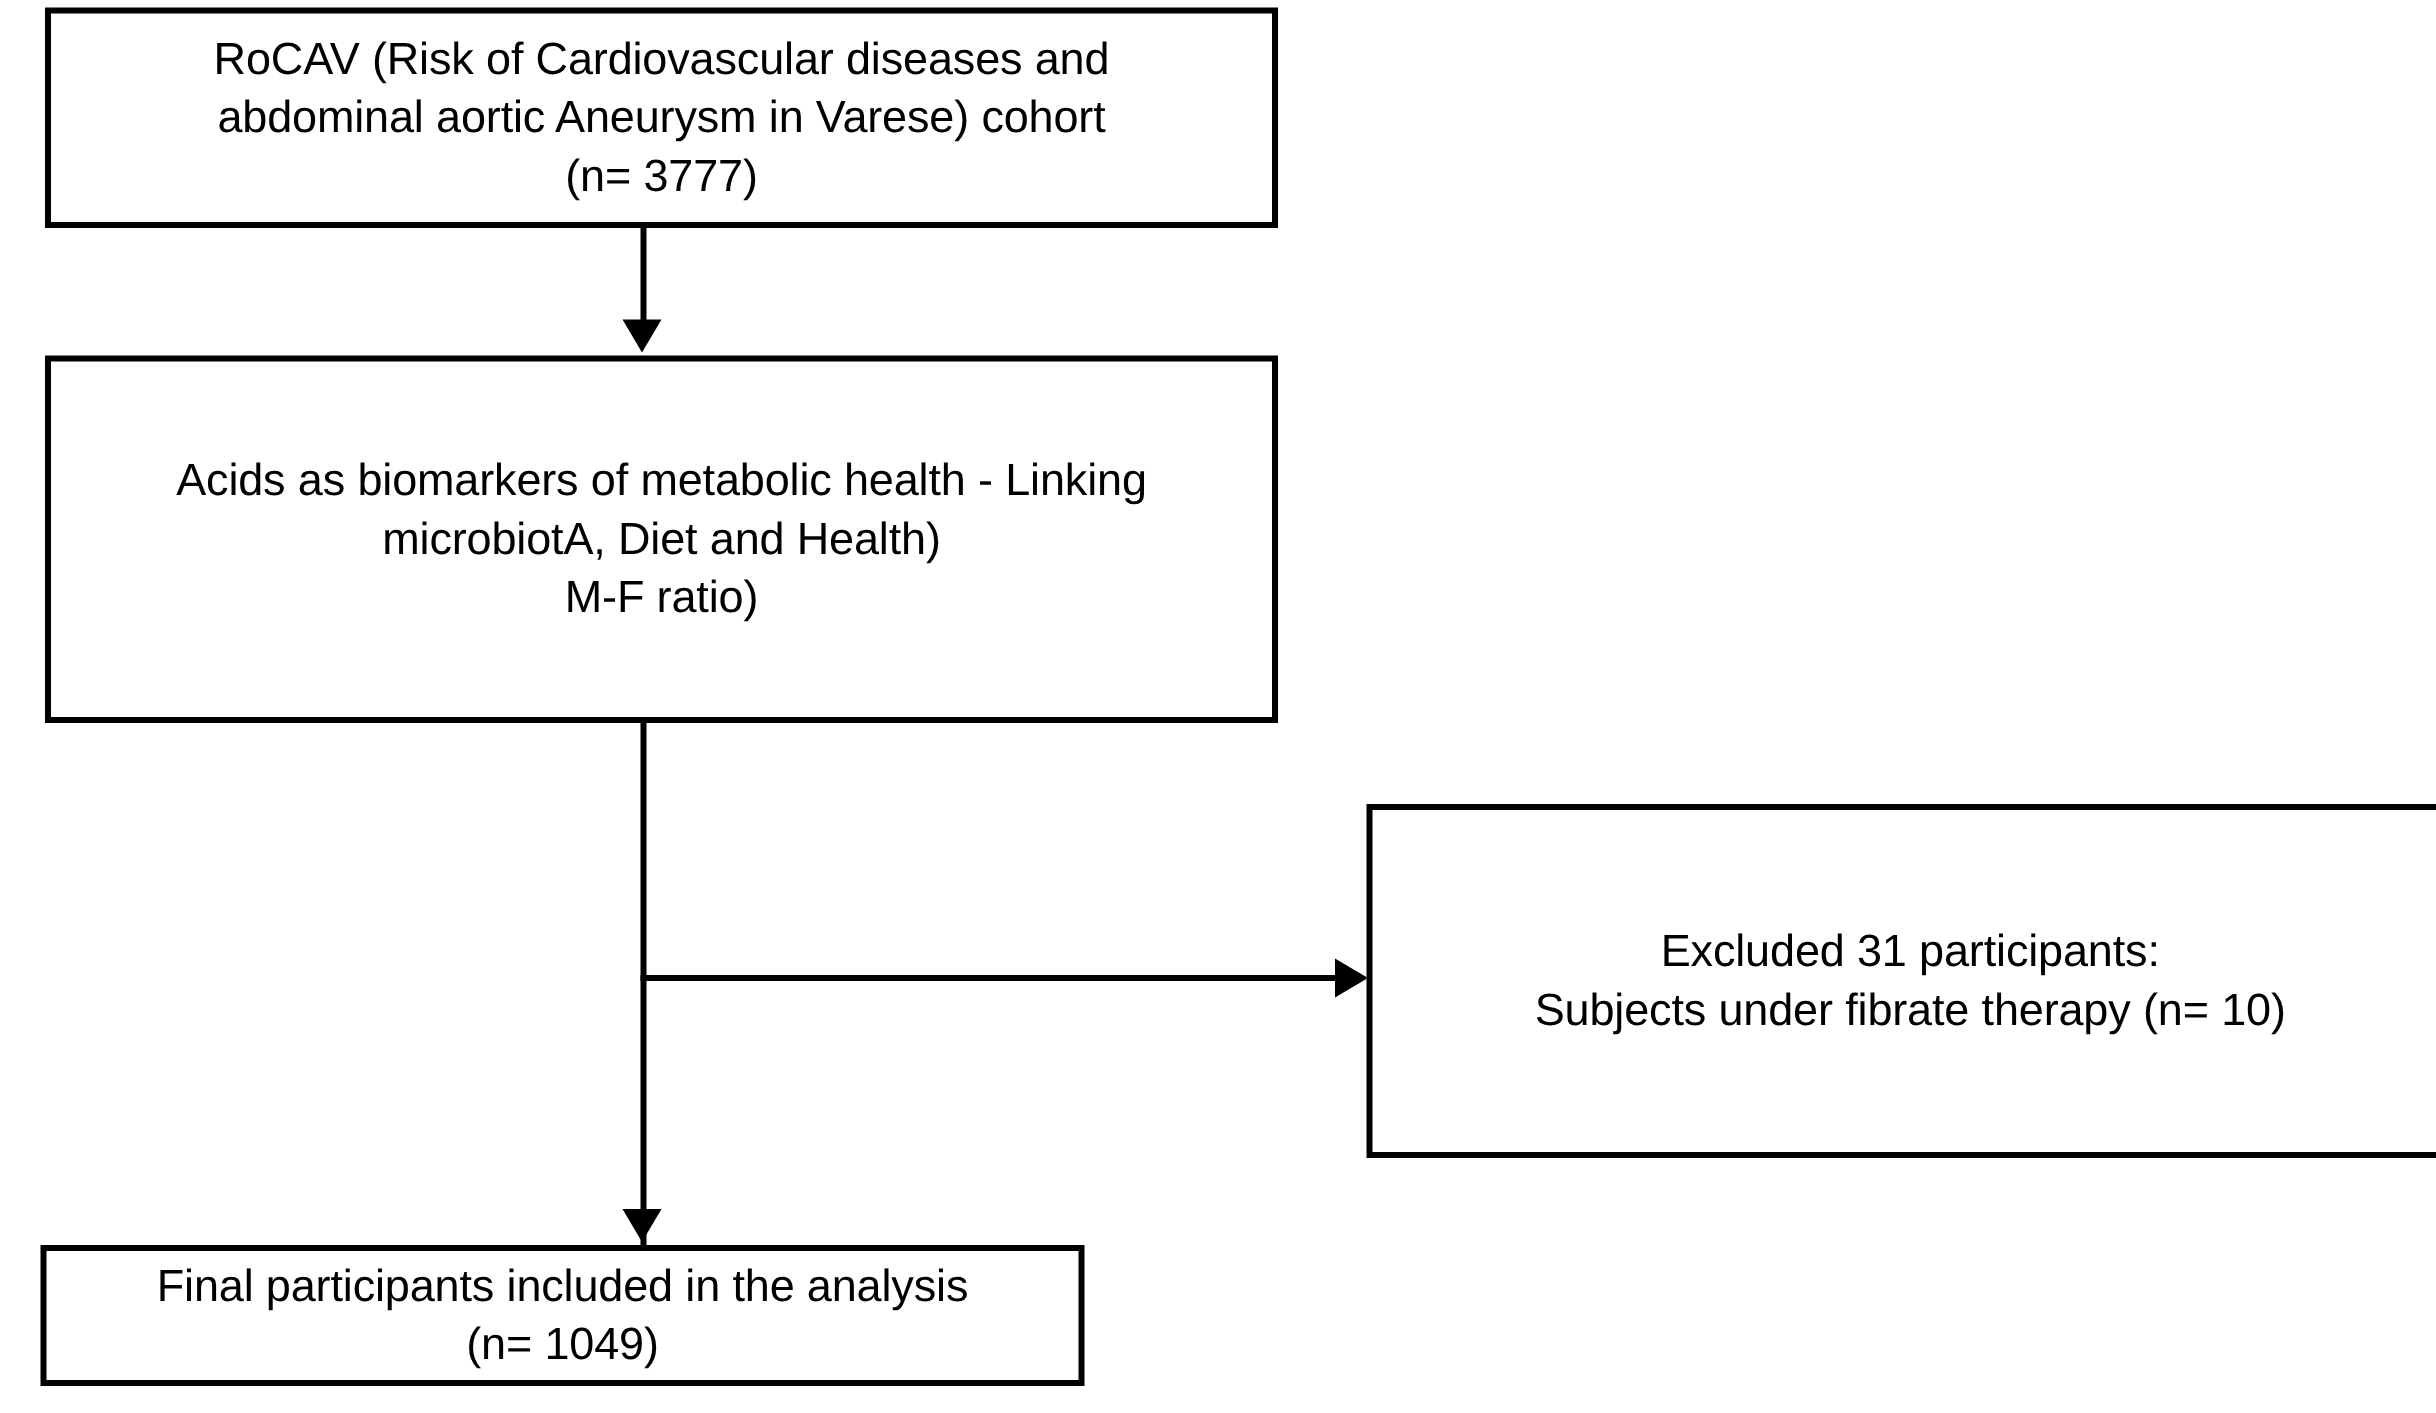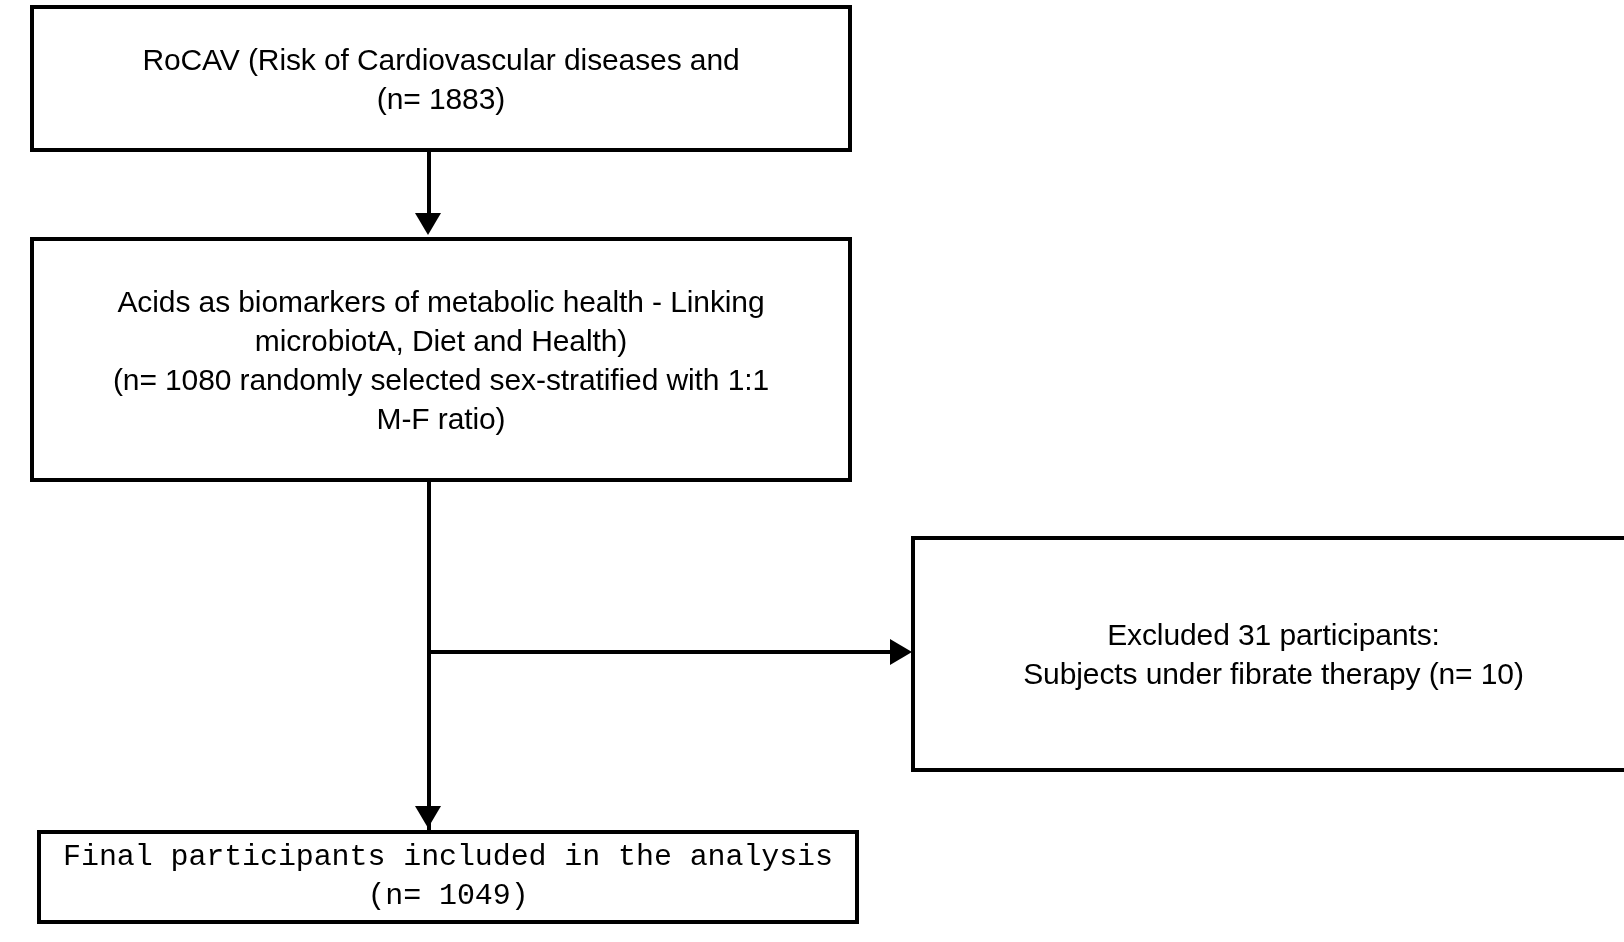--- a/index.html
+++ b/index.html
@@ -34,21 +34,21 @@
     padding: 2px 8px;
   }
   .flow-box .line {
     display: block;
     white-space: nowrap;
   }
   
   #box-cohort      { left: 4px;   top: 5px;   width: 822px; height: 147px; }
   #box-project     { left: 4px;   top: 237px; width: 822px; height: 245px; }
   #box-excluded    { left: 885px; top: 536px; width: 725px; height: 236px; }
-  #box-final       { left: 11px;   top: 830px; width: 822px; height: 94px; font-family: Liberation Mono, monospace;  }
+  #box-final       { left: 1px;   top: 830px; width: 696px; height: 94px;  }
 
   
   .conn-v {
     position: absolute;
     width: 4px;
     background: #000000;
   }
   .conn-h {
     position: absolute;
     height: 4px;
@@ -81,30 +81,30 @@
   #conn-branch-h             { left: 401px; top: 650px; width: 466px; }
   #conn-branch-arrow         { left: 864px; top: 639px; }
 </style>
 </head>
 <body>
 
 <div id="canvas">
 
   <div class="flow-box" id="box-cohort">
     <span class="line">RoCAV (Risk of Cardiovascular diseases and</span>
-    <span class="line">(n= 1883)</span>
+    <span class="line">abdominal aortic Aneurysm in Varese) cohort</span>
+    <span class="line">(n= 3777)</span>
   </div>
 
   <div class="conn-v" id="conn-cohort-project-line"></div>
   <div class="arrow-down" id="conn-cohort-project-arrow"></div>
 
   <div class="flow-box" id="box-project">
     <span class="line">Acids as biomarkers of metabolic health - Linking</span>
     <span class="line">microbiotA, Diet and Health)</span>
-    <span class="line">(n= 1080 randomly selected sex-stratified with 1:1</span>
     <span class="line">M-F ratio)</span>
   </div>
 
   <div class="conn-v" id="conn-project-trunk"></div>
   <div class="arrow-down" id="conn-trunk-final-arrow"></div>
 
   <div class="conn-h" id="conn-branch-h"></div>
   <div class="arrow-right" id="conn-branch-arrow"></div>
 
   <div class="flow-box" id="box-excluded">

